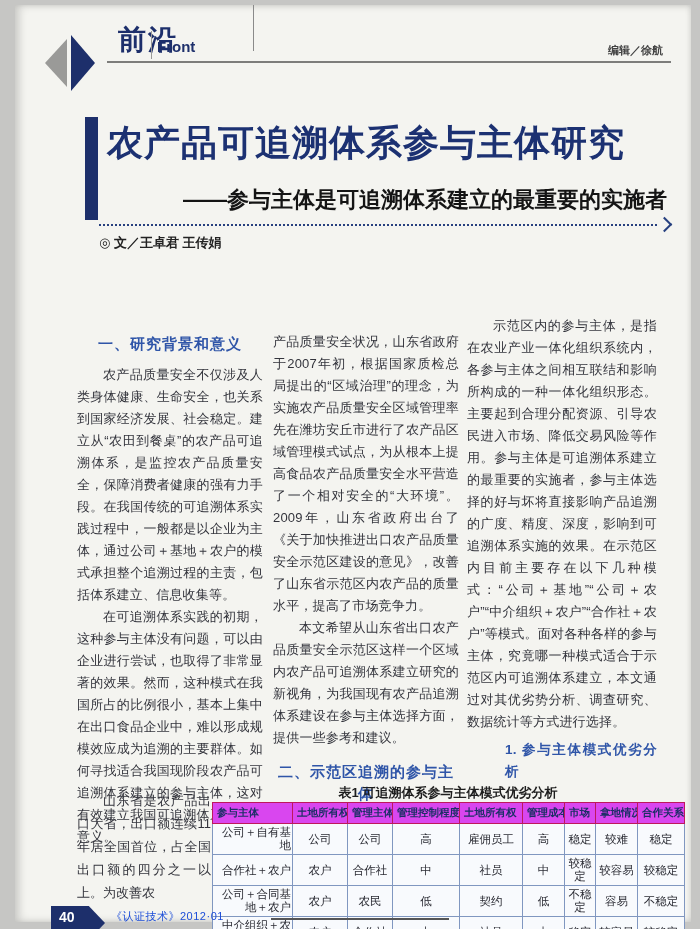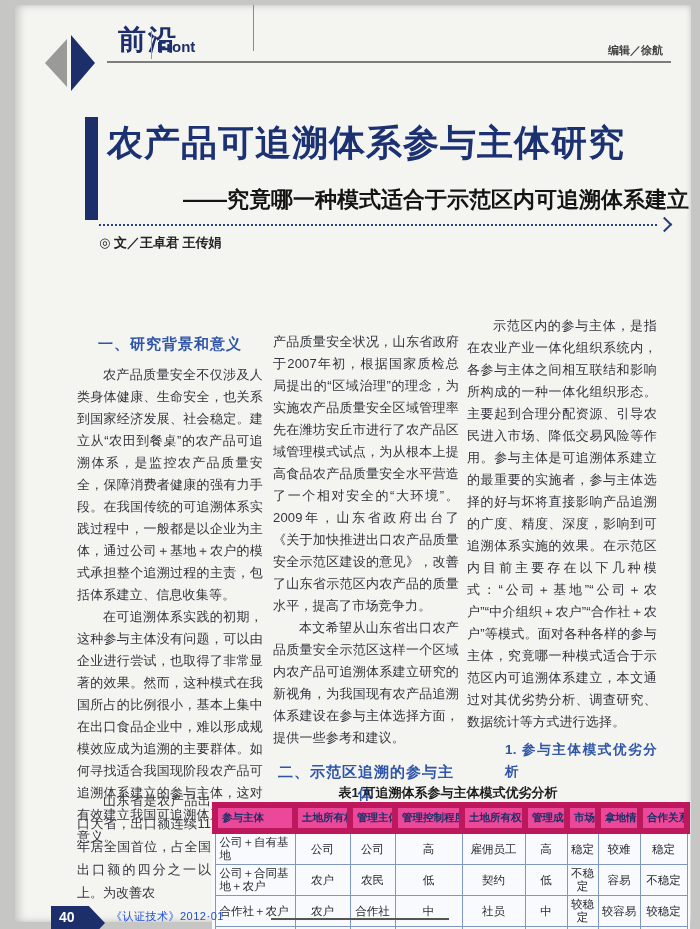--- a/index.html
+++ b/index.html
@@ -45,25 +45,25 @@
   .sec-heading{font-size:15px;font-weight:bold;color:#2f55a8;text-align:center;margin:0 0 9px 0;letter-spacing:1px;}
   .sec-heading-2{font-size:15px;font-weight:bold;color:#2f55a8;text-align:center;margin:12px 0 0 0;letter-spacing:1px;}
   .sub-heading{font-size:13.5px;font-weight:bold;color:#2f55a8;margin:6px 0 19px 0;padding-left:38px;}
   .narrow-p{position:absolute;left:62px;top:784px;width:134px;
     font-size:13px;line-height:23px;color:#33343c;text-align:justify;text-indent:2em;margin:0;}
   
   .table-caption{position:absolute;left:197px;top:779px;width:472px;text-align:center;
     font-size:13px;font-weight:bold;color:#1d1d1d;}
   table.opt{position:absolute;left:197px;top:797px;width:472px;border-collapse:collapse;table-layout:fixed;
     background:#f8fafd;}
-  table.opt th{background:#ec4899;color:#1c2f66;font-size:10.5px;font-weight:bold;
-    border:6px solid #be185d;padding:3px 1px;text-align:left;padding-left:4px;white-space:nowrap;overflow:hidden;}
+  table.opt th{background:#d946ef;color:#1c2f66;font-size:10.5px;font-weight:bold;
+    border:1px solid #be185d;padding:3px 1px;text-align:left;padding-left:4px;white-space:nowrap;overflow:hidden;}
   table.opt td{border:1px solid #8097c0;font-size:11.5px;color:#2a2b33;text-align:center;
     padding:2px 1px;line-height:13px;}
-  table.opt td.lft{text-align:left;padding-left:4px;}
+  table.opt td.lft{text-align:right;padding-left:4px;}
   
   .pagenum-arrow{position:absolute;left:36px;top:901px;width:54px;height:34px;background:#1d2f6b;
     clip-path:polygon(0 0,70% 0,100% 50%,70% 100%,0 100%);
     color:#fff;font-size:14px;font-weight:bold;line-height:22px;text-align:left;padding-left:8px;box-sizing:border-box;}
   .journal{position:absolute;left:96px;top:904px;font-size:11px;font-weight:normal;color:#1d4ed8;letter-spacing:.5px;}
   .footer-rule{position:absolute;left:256px;top:913px;width:178px;height:2px;background:#555;}
 </style>
 </head>
 <body>
 
@@ -75,21 +75,21 @@
     <div class="tri-right"></div>
   </div>
   <div class="section-cn">前沿</div>
   <div class="section-divider"></div>
   <div class="section-en">Front</div>
   <div class="editor">编辑／徐航</div>
   <div class="header-rule"></div>
 
   <div class="title-bar"></div>
   <div class="article-title">农产品可追溯体系参与主体研究</div>
-  <div class="article-subtitle">——究竟哪一种模式适合于示范区内可追溯体系建立</div>
+  <div class="article-subtitle">——参与主体是可追溯体系建立的最重要的实施者</div>
   <div class="dotted-rule"></div>
   <div class="arrow-icon"></div>
   <div class="byline">◎ 文／王卓君 王传娟</div>
 
   <div class="col col-1">
     <div class="sec-heading">一、研究背景和意义</div>
     <p class="indent">农产品质量安全不仅涉及人类身体健康、生命安全，也关系到国家经济发展、社会稳定。建立从“农田到餐桌”的农产品可追溯体系，是监控农产品质量安全，保障消费者健康的强有力手段。在我国传统的可追溯体系实践过程中，一般都是以企业为主体，通过公司＋基地＋农户的模式承担整个追溯过程的主责，包括体系建立、信息收集等。</p>
     <p class="indent">在可追溯体系实践的初期，这种参与主体没有问题，可以由企业进行尝试，也取得了非常显著的效果。然而，这种模式在我国所占的比例很小，基本上集中在出口食品企业中，难以形成规模效应成为追溯的主要群体。如何寻找适合我国现阶段农产品可追溯体系建立的参与主体，这对有效建立我国可追溯体系有实际意义。</p>
   </div>
   <p class="narrow-p">山东省是农产品出口大省，出口额连续11年居全国首位，占全国出口额的四分之一以上。为改善农</p>
@@ -138,40 +138,40 @@
         <td>公司</td>
         <td>公司</td>
         <td>高</td>
         <td>雇佣员工</td>
         <td>高</td>
         <td>稳定</td>
         <td>较难</td>
         <td>稳定</td>
       </tr>
       <tr>
+        <td class="lft">合作社＋农户</td>
+        <td>农户</td>
+        <td>合作社</td>
+        <td>中</td>
+        <td>社员</td>
+        <td>中</td>
+        <td>较稳定</td>
+        <td>较容易</td>
+        <td>较稳定</td>
+      </tr>
+      <tr>
         <td class="lft">公司＋合同基地＋农户</td>
         <td>农户</td>
         <td>农民</td>
         <td>低</td>
         <td>契约</td>
         <td>低</td>
         <td>不稳定</td>
         <td>容易</td>
         <td>不稳定</td>
-      </tr>
-      <tr>
-        <td class="lft">合作社＋农户</td>
-        <td>农户</td>
-        <td>合作社</td>
-        <td>中</td>
-        <td>社员</td>
-        <td>中</td>
-        <td>较稳定</td>
-        <td>较容易</td>
-        <td>较稳定</td>
       </tr>
       <tr>
         <td class="lft">中介组织＋农户</td>
         <td>农户</td>
         <td>合作社</td>
         <td>中</td>
         <td>社员</td>
         <td>中</td>
         <td>稳定</td>
         <td>较容易</td>

